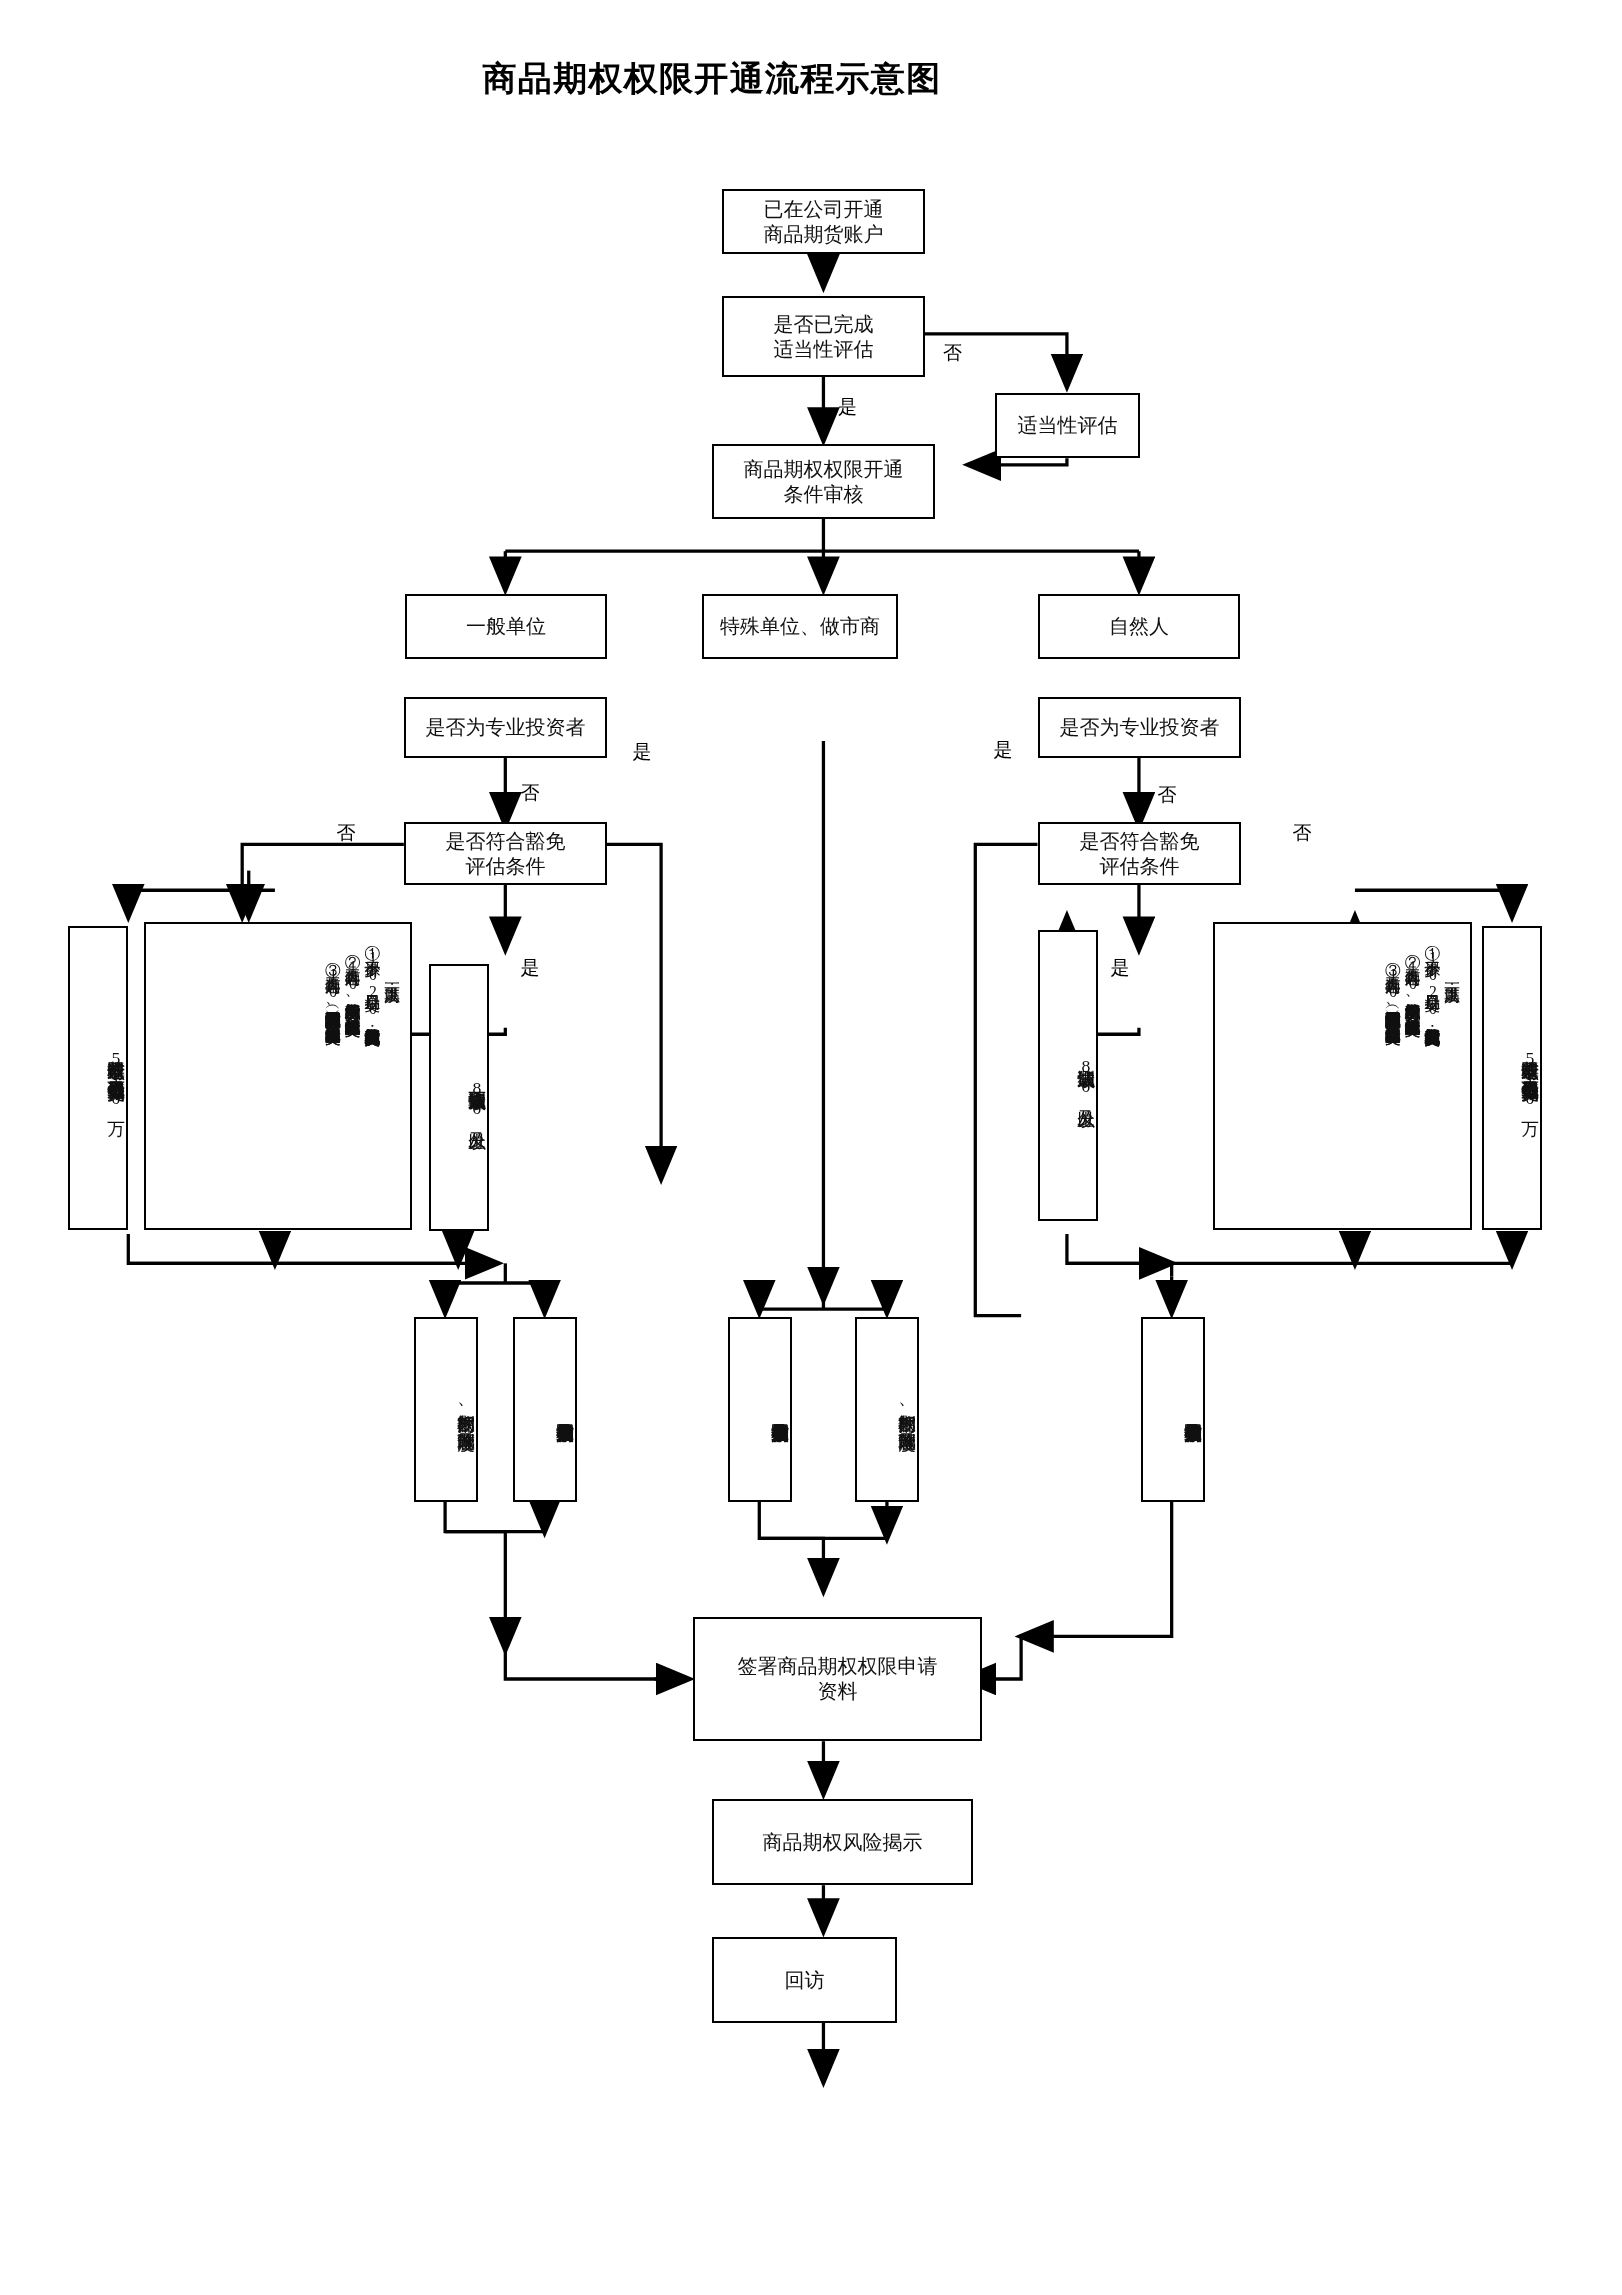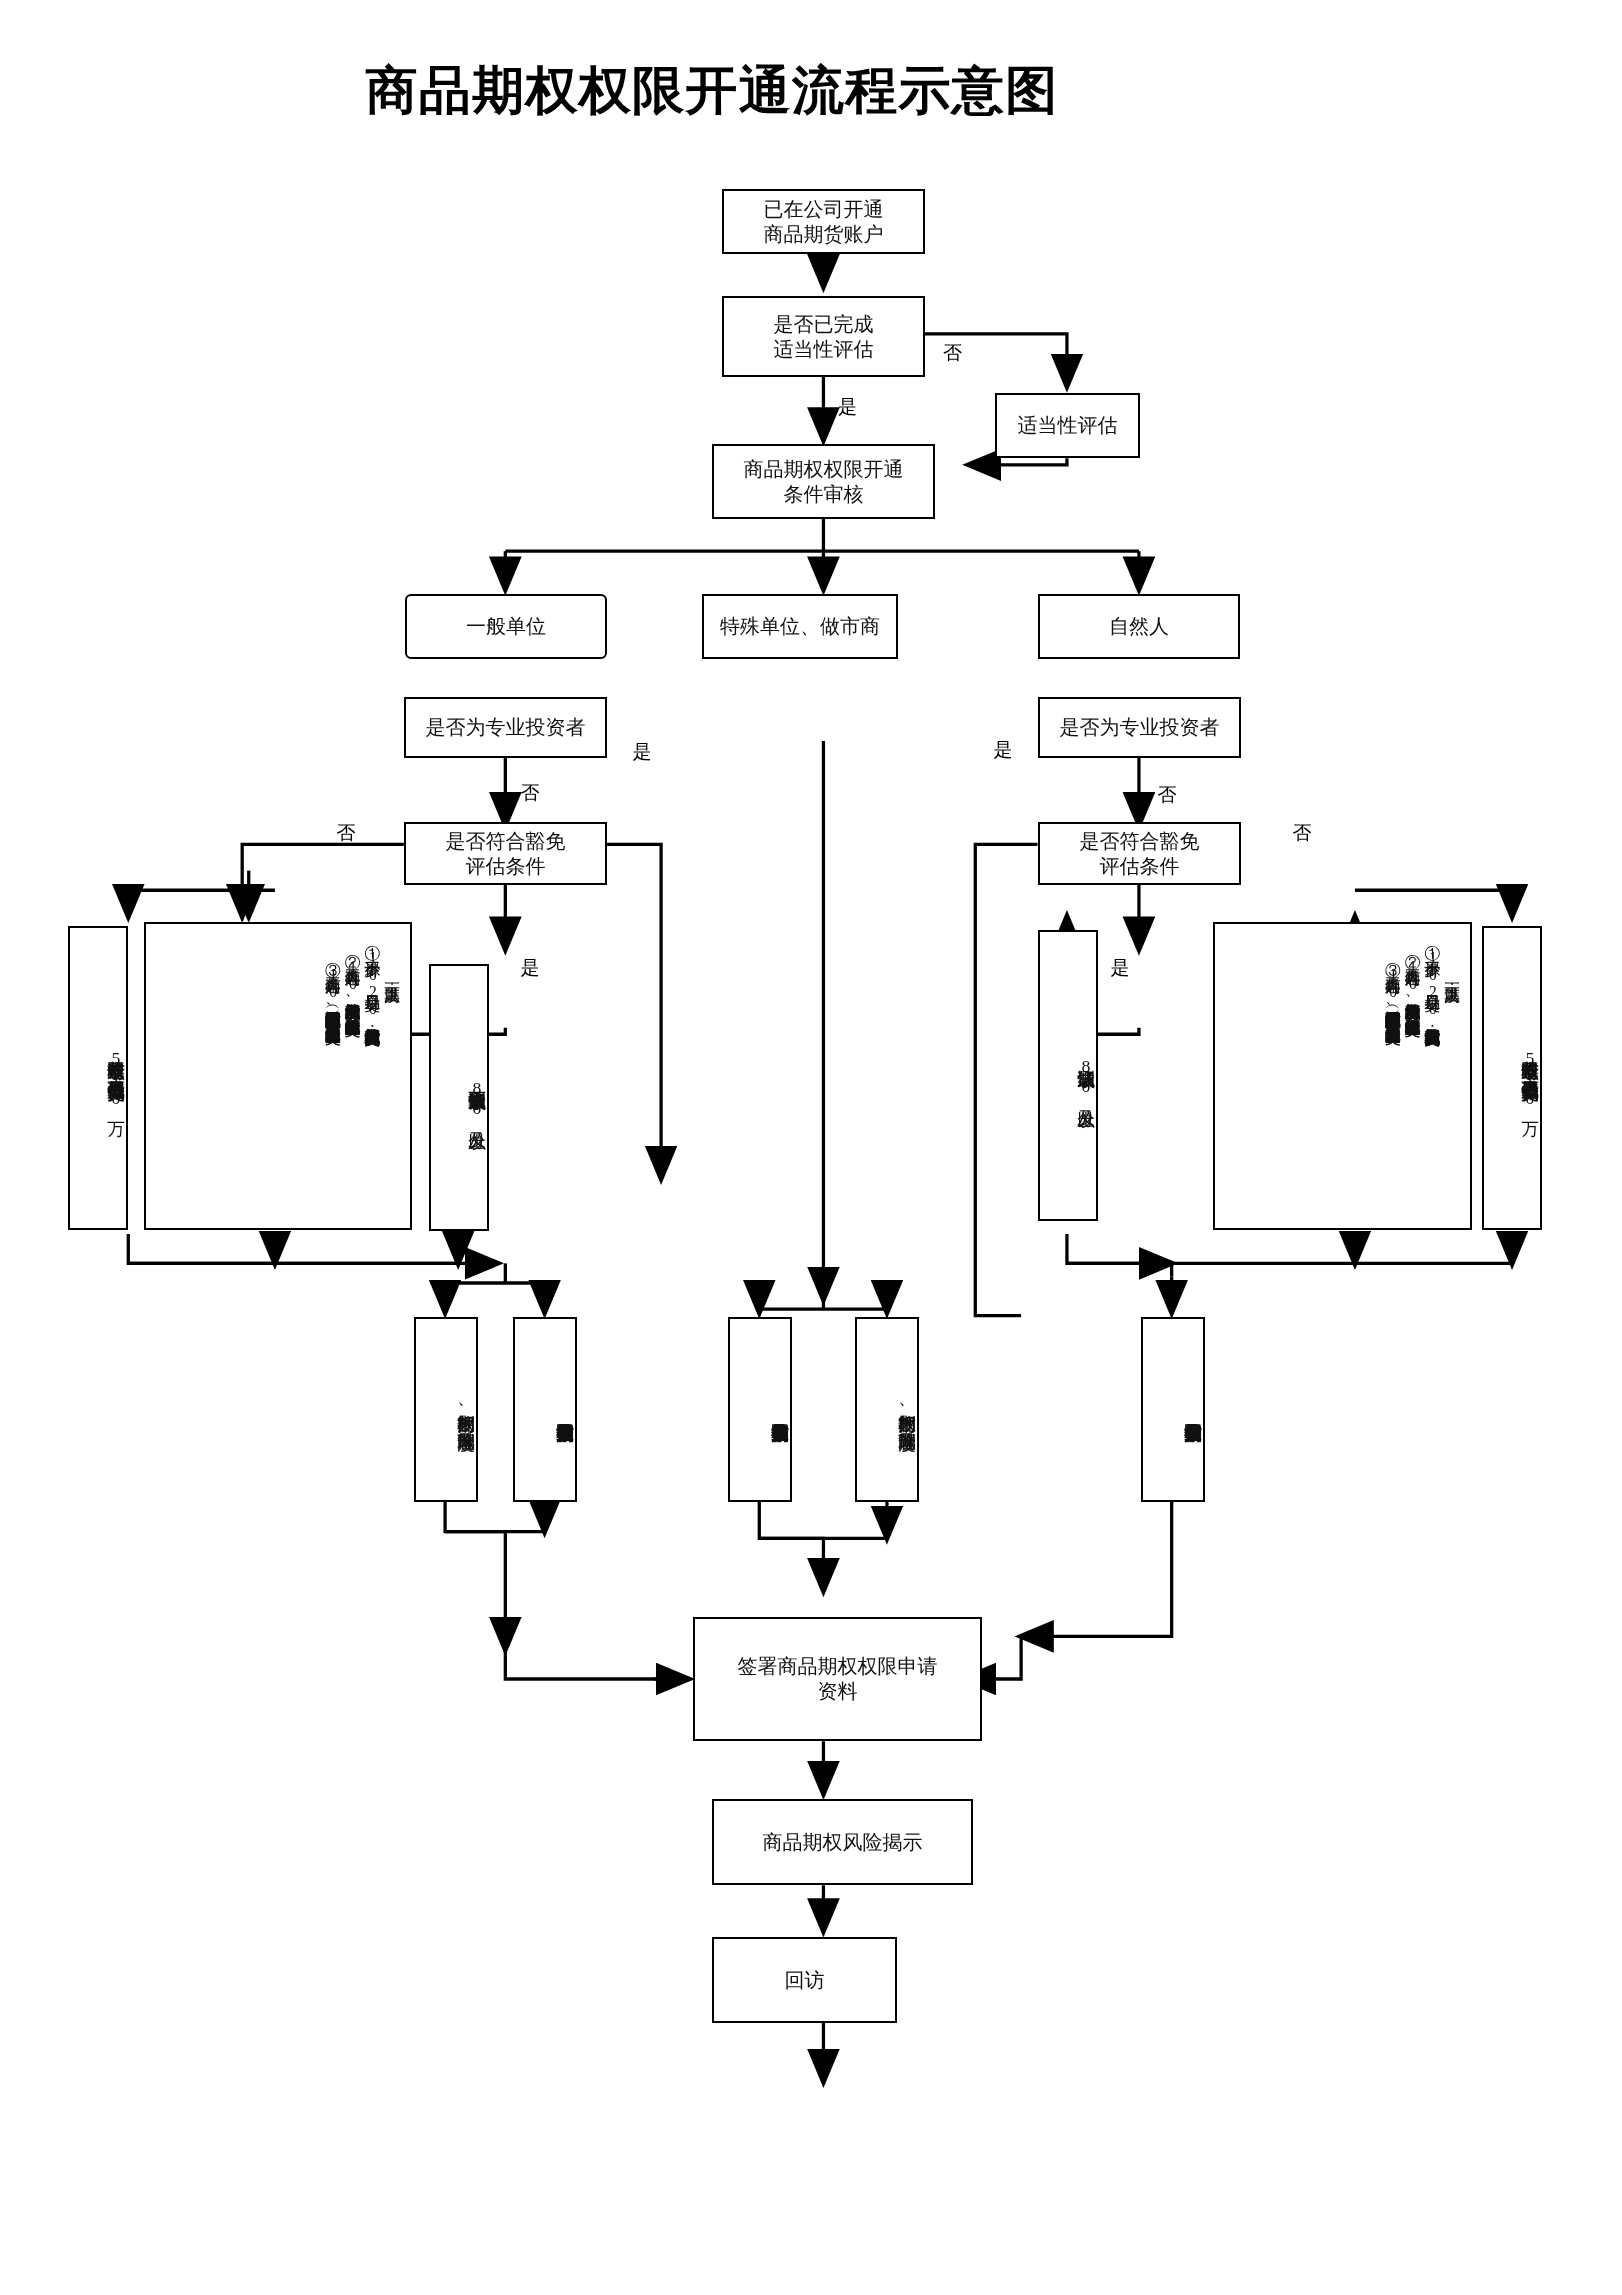--- a/index.html
+++ b/index.html
@@ -3,21 +3,21 @@
 <meta charset="utf-8">
 <style>
   html,body{margin:0;padding:0;background:#fff;}
   body{font-family:"Liberation Serif","DejaVu Serif",serif;}
   #stage{position:relative;width:1622px;height:2295px;background:#fff;overflow:hidden;}
   #wires{position:absolute;left:0;top:0;width:1622px;height:2295px;}
   .node{position:absolute;border:2.6px solid #000;background:#fff;box-sizing:border-box;
         display:flex;align-items:center;justify-content:center;text-align:center;color:#111;}
   .node .txt{display:block;line-height:1.25;}
   .title{position:absolute;left:0;top:56px;width:1424px;text-align:center;
-         font-size:52px;font-weight:bold;letter-spacing:1.3px;color:#000;}
+         font-size:34px;font-weight:bold;letter-spacing:1.3px;color:#000;}
   
   .h{font-size:20px;}
   .h .txt{white-space:pre-line;}
   
   .v{writing-mode:vertical-rl;text-orientation:upright;font-size:17.7px;
      align-items:flex-start;justify-content:center;padding:11.8px 0;}
   .v .txt{line-height:1.18;}
   
   .para{writing-mode:vertical-rl;text-orientation:upright;font-size:15.7px;
         align-items:flex-start;justify-content:flex-start;padding:9.2px 7.9px;}
@@ -151,21 +151,21 @@
 
   <div class="node h" style="left:995px;top:393px;width:145px;height:65px;">
     <span class="txt">适当性评估</span>
   </div>
 
   <div class="node h" style="left:712px;top:444px;width:223px;height:75px;">
     <span class="txt">商品期权权限开通
 条件审核</span>
   </div>
 
-  <div class="node h" style="left:405px;top:594px;width:202px;height:65px;border-radius:6px;">
+  <div class="node h" style="left:405px;top:594px;width:202px;height:65px;">
     <span class="txt">一般单位</span>
   </div>
 
   <div class="node h" style="left:702px;top:594px;width:196px;height:65px;">
     <span class="txt">特殊单位、做市商</span>
   </div>
 
   <div class="node h" style="left:1038px;top:594px;width:202px;height:65px;">
     <span class="txt">自然人</span>
   </div>

